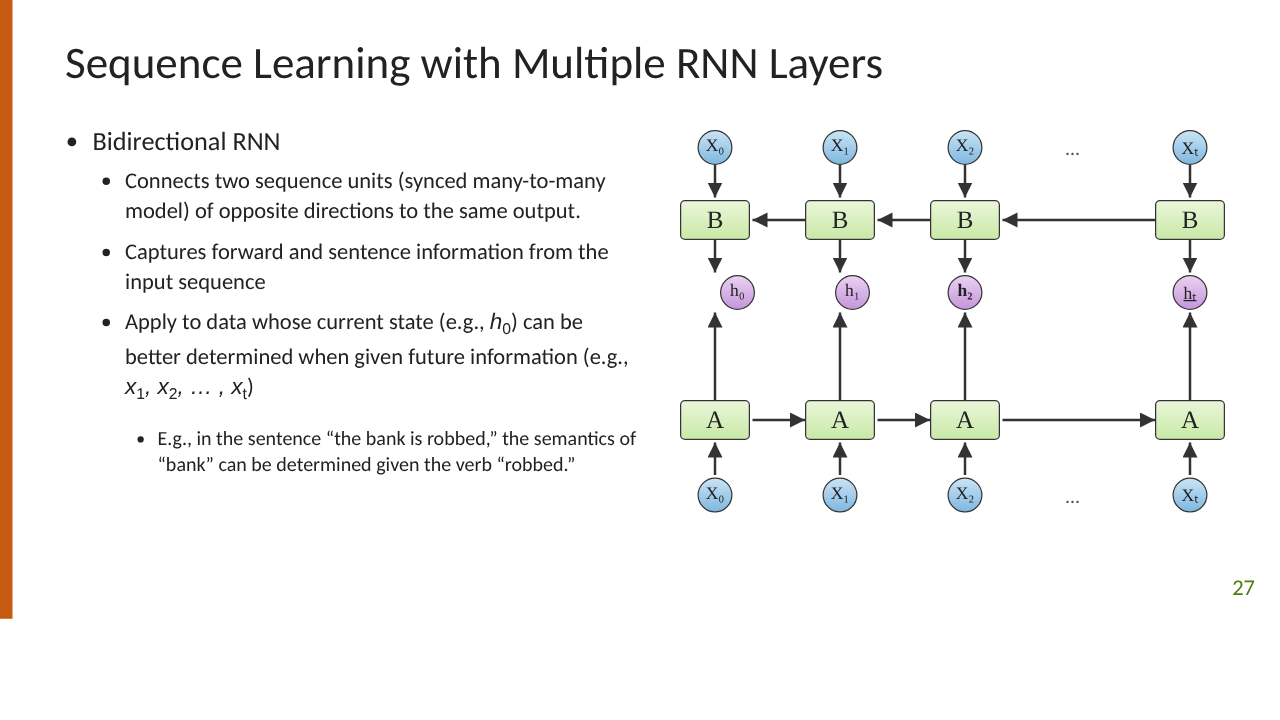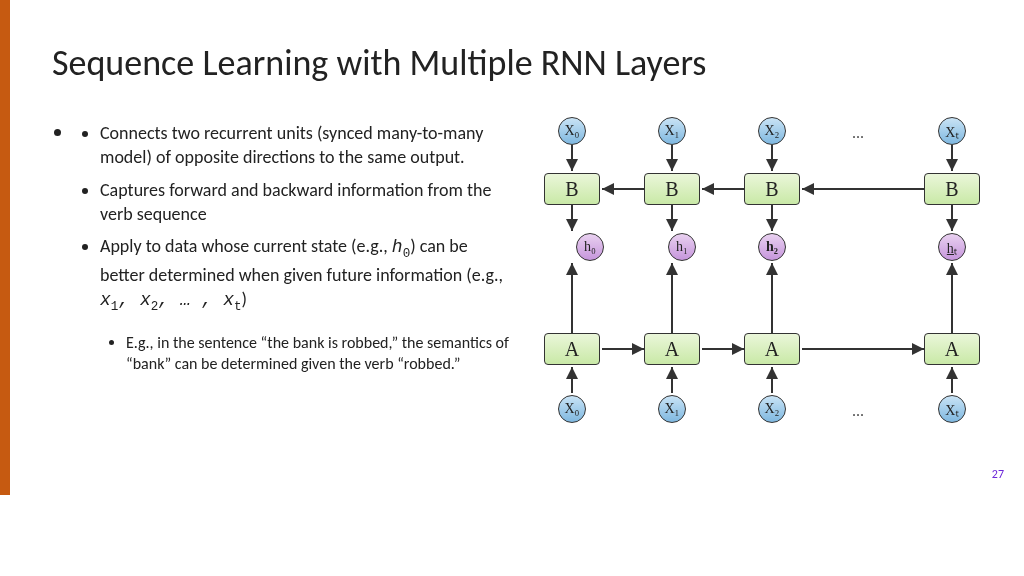--- a/index.html
+++ b/index.html
@@ -1,35 +1,35 @@
 <!DOCTYPE html>
 <html><head>
 <meta charset="utf-8">
 <style>
   * { box-sizing: border-box; margin: 0; padding: 0; }
   html, body { width: 1024px; height: 576px; font-family: "Segoe UI", Calibri, Arial, sans-serif; background: #fff; color: #222; }
   .slide {
     width: 1024px; height: 495px;
     border-left: 10px solid #c65a11;
-    padding: 41px 36px 24px 42px;
+    padding: 28px 36px 24px 42px;
     position: relative;
   }
   .title { font-size: 36px; font-weight: 400; color: #222; margin-bottom: 28px; }
   .columns { display: flex; gap: 20px; }
   .leftcol { flex: 0 0 460px; }
   .rightcol { flex: 1; display:flex; align-items:flex-start; justify-content:center; }
   ul.lvl1 { list-style: disc outside; padding-left: 22px; }
   ul.lvl1 > li { font-size: 21px; margin-bottom: 4px; }
   ul.lvl2 { list-style: disc outside; padding-left: 26px; margin-top: 6px; }
   ul.lvl2 > li { font-size: 18px; line-height: 1.35; margin-bottom: 8px; }
   ul.lvl3 { list-style: disc outside; padding-left: 26px; margin-top: 16px; }
   ul.lvl3 > li { font-size: 16px; line-height: 1.35; }
-  .math { font-family: Liberation Mono, monospace; font-style: italic; }
+  .math { font-family: Liberation Sans, sans-serif; font-style: italic; }
   .sub { font-size: 0.7em; font-style: normal; vertical-align: sub; }
-  .pagenum { position: absolute; right: 20px; bottom: 14px; color: #6d28d9; font-size: 12px; }
+  .pagenum { position: absolute; right: 20px; bottom: 14px; color: #4d7c0f; font-size: 18px; }
 
   
   .diagram { position: relative; width: 460px; height: 320px; }
   .node { position:absolute; display:flex; align-items:center; justify-content:center; font-family: "Times New Roman", serif; }
   .circ { width: 28px; height: 28px; border-radius:50%; border:1.5px solid #333; font-size:14px; }
   .circ.blue { background: linear-gradient(#c9e3f5,#7fb8e0); }
   .circ.purple { background: linear-gradient(#e9d1f0,#c696dc); }
   .rect { width: 56px; height: 32px; border-radius:4px; border:1.5px solid #333; background: linear-gradient(#eaf6d9,#c9e9a7); font-size:20px; font-weight:400; }
   .dots { position:absolute; font-size:16px; color:#555; }
   svg.arrows { position:absolute; top:0; left:0; width:460px; height:320px; pointer-events:none; }
@@ -38,23 +38,24 @@
 </head>
 <body>
 
 <div class="slide">
   <h1 class="title">Sequence Learning with Multiple RNN Layers</h1>
 
   <div class="columns">
     <div class="leftcol">
       <ul class="lvl1">
         <li>
+          <span>Bidirectional RNN</span>
           <ul class="lvl2">
-            <li>Connects two recurrent units (synced many-to-many model) of opposite directions to the same output.</li>
-            <li>Captures forward and backward information from the verb sequence</li>
+            <li>Connects two sequence units (synced many-to-many model) of opposite directions to the same output.</li>
+            <li>Captures forward and sentence information from the input sequence</li>
             <li>
               <span>Apply to data whose current state (e.g., </span><span class="math"><span>h</span><span class="sub">0</span></span><span>) can be better determined when given future information (e.g., </span><span class="math"><span>x</span><span class="sub">1</span><span>, </span><span>x</span><span class="sub">2</span><span>, … , </span><span>x</span><span class="sub">t</span></span><span>)</span>
               <ul class="lvl3">
                 <li>E.g., in the sentence “the bank is robbed,” the semantics of “bank” can be determined given the verb “robbed.”</li>
               </ul>
             </li>
           </ul>
         </li>
       </ul>
     </div>

